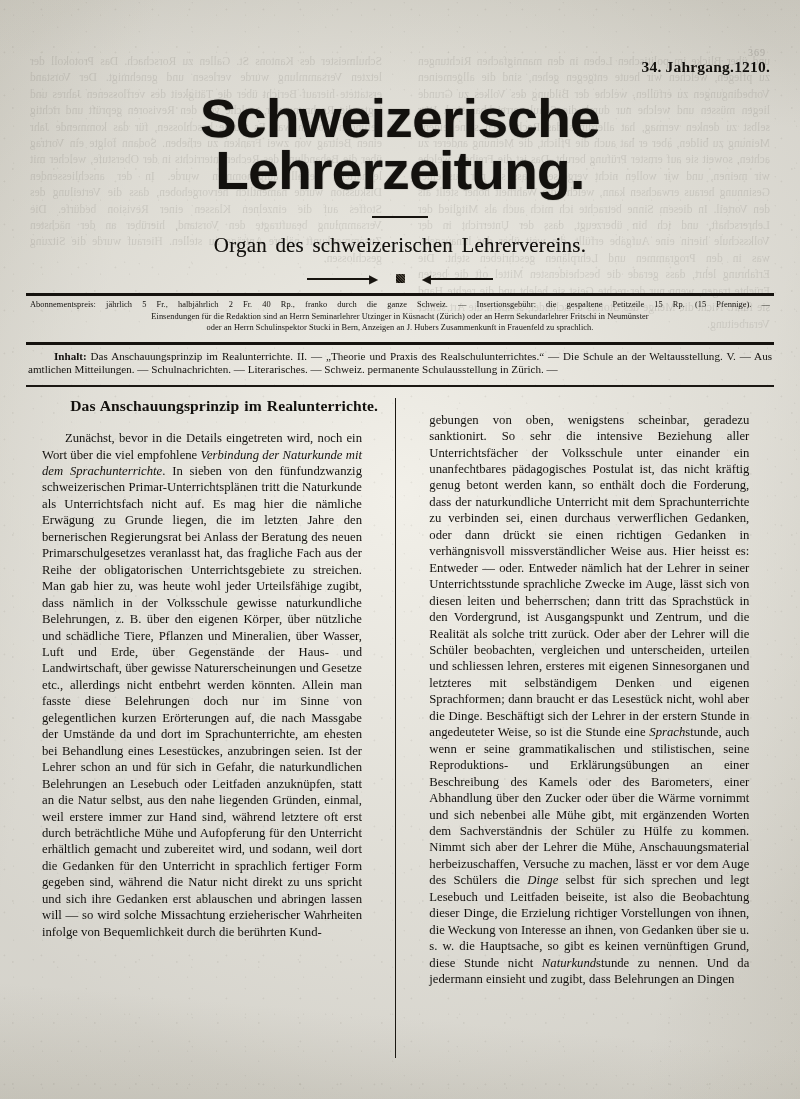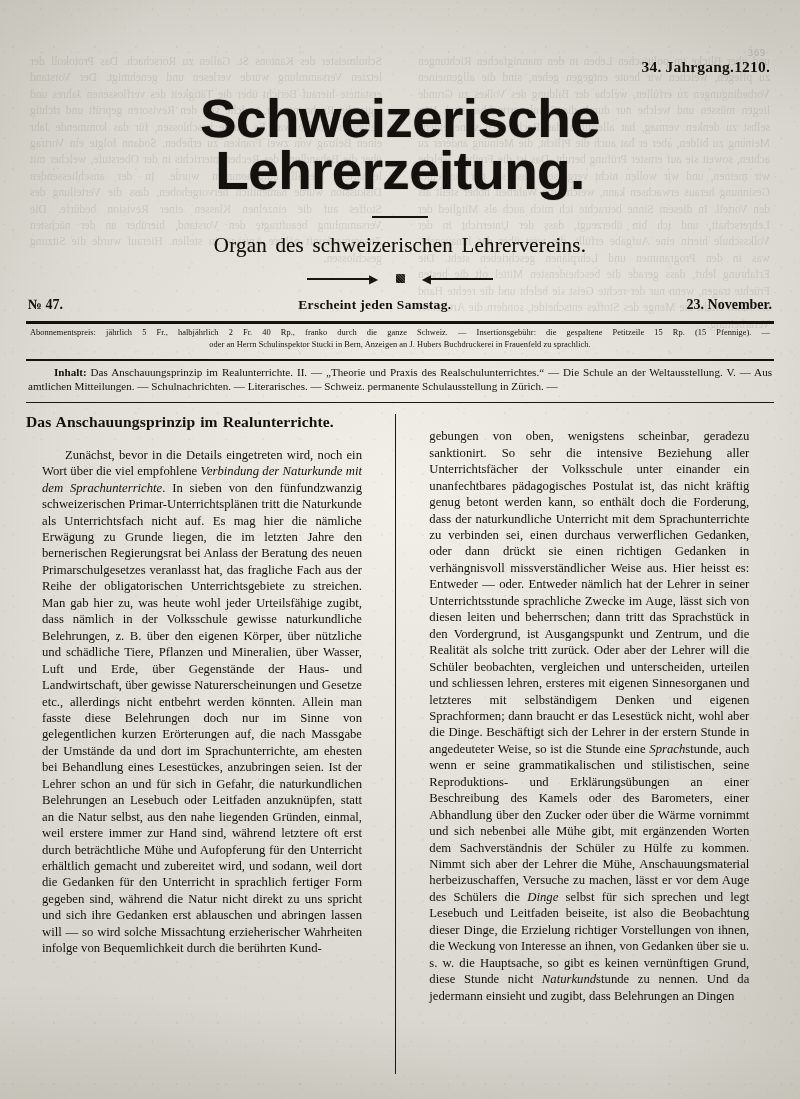--- a/index.html
+++ b/index.html
@@ -216,21 +216,21 @@
 
   .divider {
     width: 1.3px;
     background: #1b1813;
     align-self: stretch;
     margin-top: 2px;
     height: 660px;
   }
 
   .art-title {
-    text-align: left;
+    text-align: right;
     font-size: 15.6px;
     font-weight: bold;
     letter-spacing: 0.1px;
     margin: 2px 0 0;
     word-spacing: 1px;
   }
   .art-part {
     text-align: center;
     font-size: 12.4px;
     margin: 9px 0 7px;
@@ -285,34 +285,32 @@
     <div class="subtitle">Organ des schweizerischen Lehrervereins.</div>
 
     <div class="fleuron">
       <span class="bar lft"></span>
       <span class="arr a1">▶</span>
       <span class="dot"></span>
       <span class="arr a2">◀</span>
       <span class="bar rgt"></span>
     </div>
 
-    <div class="issueline">
-      <span>№ 47.</span>
-      <span class="mid">Erscheint jeden Samstag.</span>
-      <span>23. November.</span>
-    </div>
 
     <div class="hr-thick"></div>
 
     <div class="fineprint">
       <div class="ln1">
         <b>Abonnementspreis:</b><span> jährlich </span><b>5 Fr.</b><span>, halbjährlich </span><b>2 Fr. 40 Rp.</b><span>, franko durch die ganze Schweiz. — </span><b>Insertionsgebühr:</b><span> die gespaltene Petitzeile </span><b>15 Rp.</b><span> (15 Pfennige). —</span>
       </div>
       <div>
-        <span>oder an Herrn </span><b>Schulinspektor Stucki</b><span> in </span><b>Bern</b><span>, Anzeigen an </span><b>J. Hubers Buchdruckerei</b><span> in </span><b>Frauenfeld</b><span> zu sprachlich.</span>
+        <span>Einsendungen für die Redaktion sind an Herrn </span><b>Seminarlehrer Utzinger</b><span> in </span><b>Küsnacht</b><span> (Zürich) oder an Herrn </span><b>Sekundarlehrer Fritschi</b><span> in </span><b>Neumünster</b>
+      </div>
+      <div>
+        <span>oder an Herrn </span><b>Schulinspektor Stucki</b><span> in </span><b>Bern</b><span>, Anzeigen an </span><b>J. Hubers Zusammenkunft</b><span> in </span><b>Frauenfeld</b><span> zu sprachlich.</span>
       </div>
     </div>
 
     <div class="hr-thick second"></div>
 
     <div class="inhalt">
       <b>Inhalt:</b><span> Das Anschauungsprinzip im Realunterrichte. II. — „Theorie und Praxis des Realschulunterrichtes.“ — Die Schule an der Weltausstellung. V. — Aus amtlichen Mitteilungen. — Schulnachrichten. — Literarisches. — Schweiz. permanente Schulausstellung in Zürich. —</span>
     </div>
 
     <div class="hr-thin"></div>

